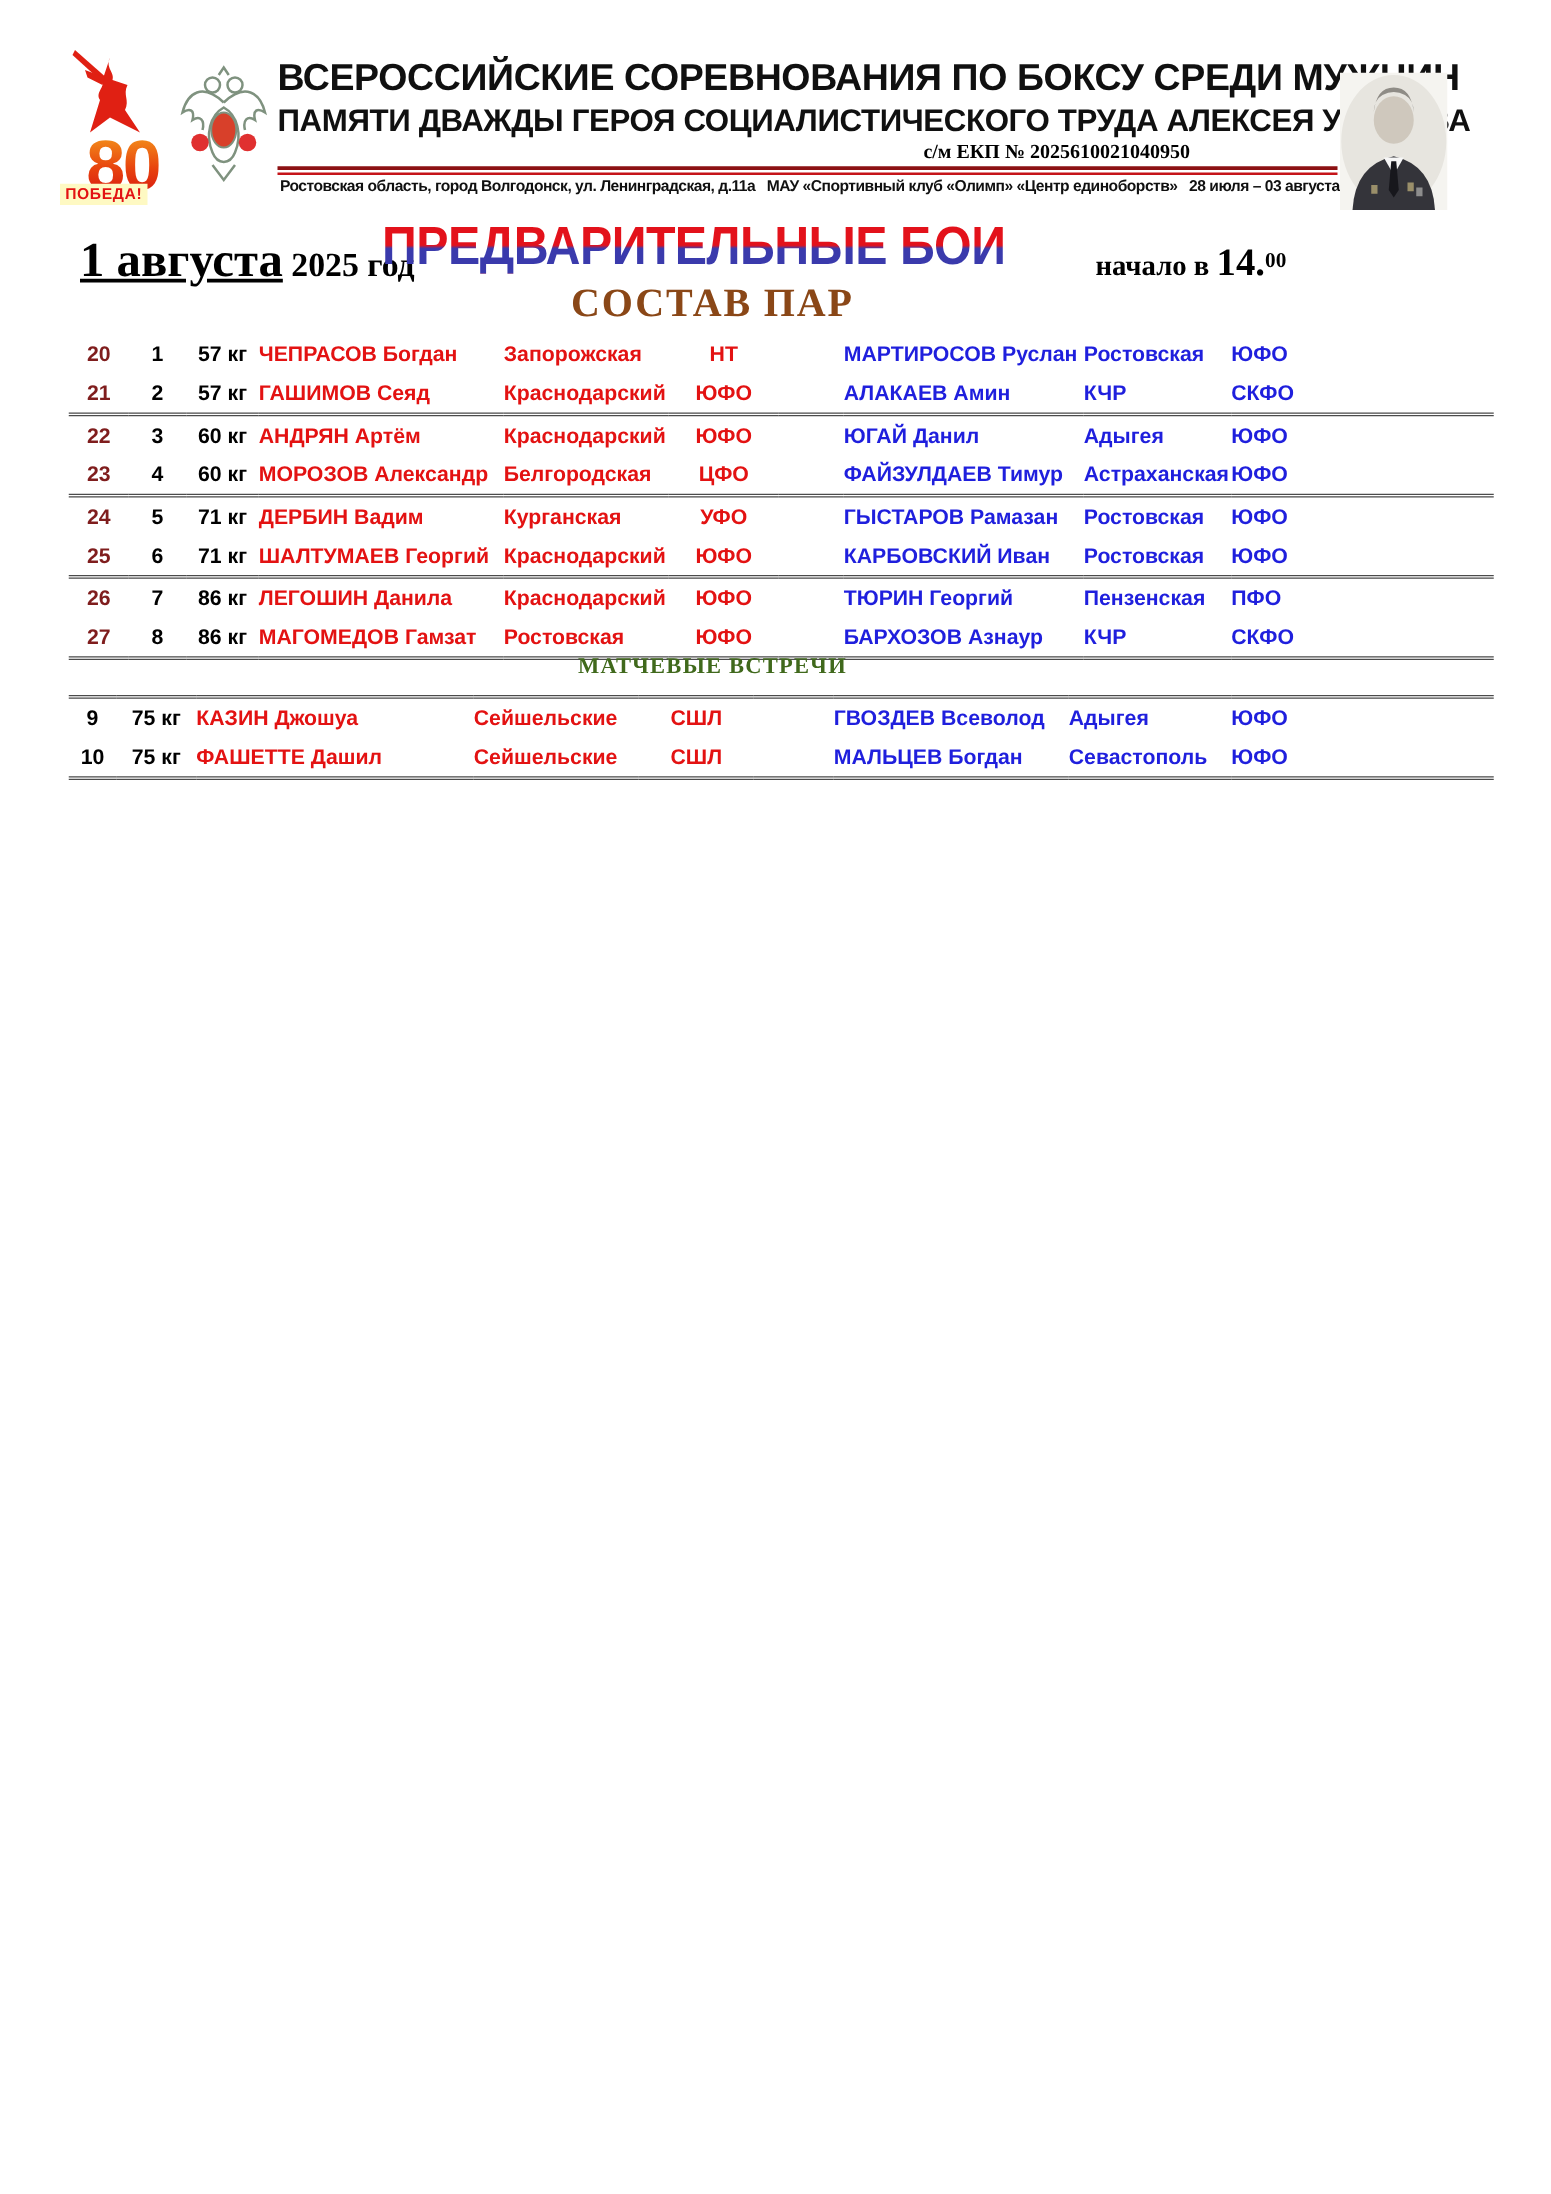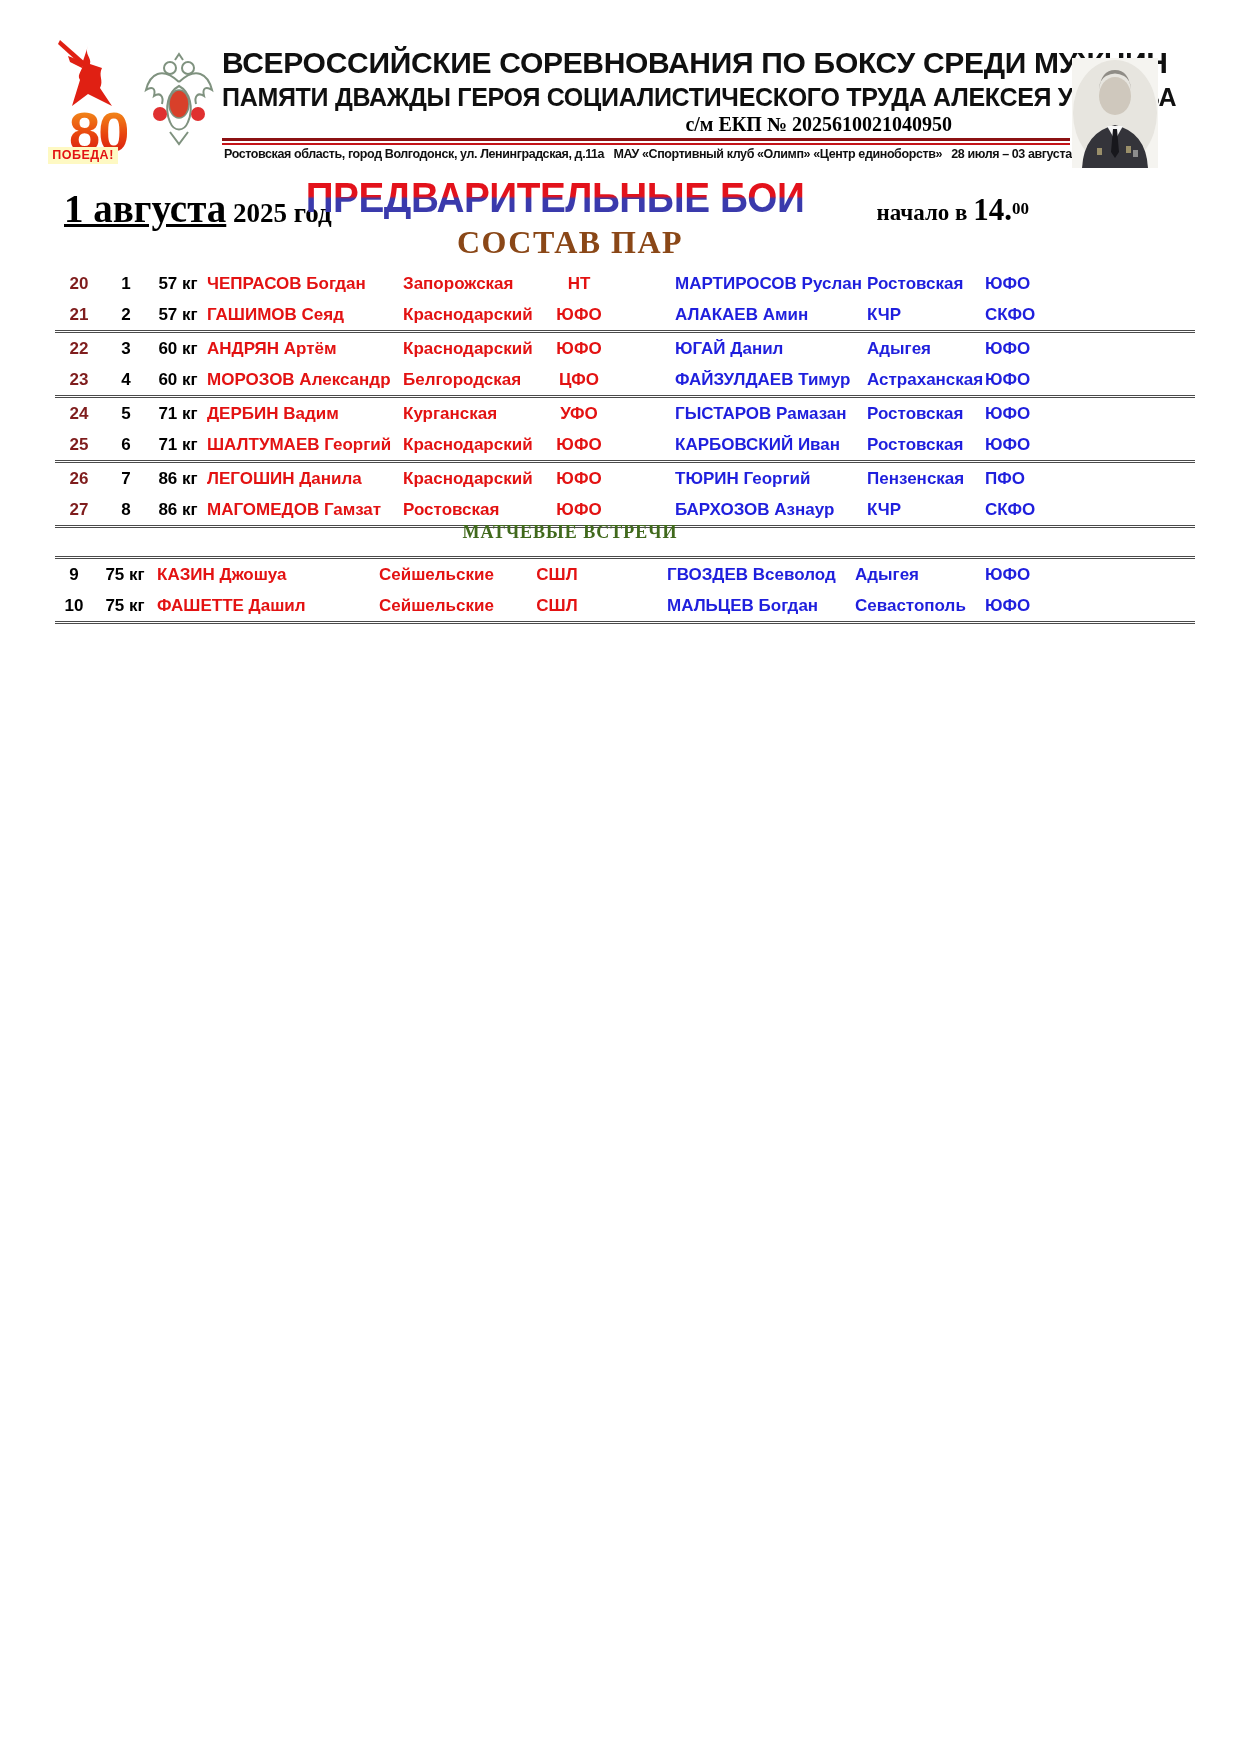--- a/index.html
+++ b/index.html
@@ -22,21 +22,21 @@
     position:absolute; left:0; bottom:0; width:70px; height:17px; background:#fef9c3;
     color:var(--red,#e31212); font-size:12.5px; font-weight:bold; text-align:center;
     line-height:17px; letter-spacing:.5px;
   }
   .eagle-emblem { position:absolute; left:142px; top:52px; width:74px; height:96px; }
 
   .header-center { position:absolute; left:222px; top:46px; width:848px; text-align:center; }
   .title1 { font-size:30px; font-weight:bold; letter-spacing:-.3px; white-space:nowrap; color:#101010; }
   .title2 { font-size:25px; font-weight:bold; letter-spacing:-.3px; white-space:nowrap; color:#101010; margin-top:3px; }
   .ekp {
-    font-family:"Liberation Serif", serif; font-weight:bold; font-size:20px; color:#000;
+    font-family:"Liberation Serif", serif; font-weight:bold; font-size:16px; color:#000;
     text-align:right; padding-right:118px; margin-top:1px; white-space:nowrap;
   }
   .redline {
     margin-top:2px; height:2px;
     border-top:3px solid var(--line_dark,#8c1113);
     border-bottom:2px solid var(--line_bright,#c51419);
   }
   .venue {
     margin-top:2px; font-size:12.5px; font-weight:bold; color:#101010;
     white-space:pre; letter-spacing:-.4px; text-align:left; padding-left:2px;

